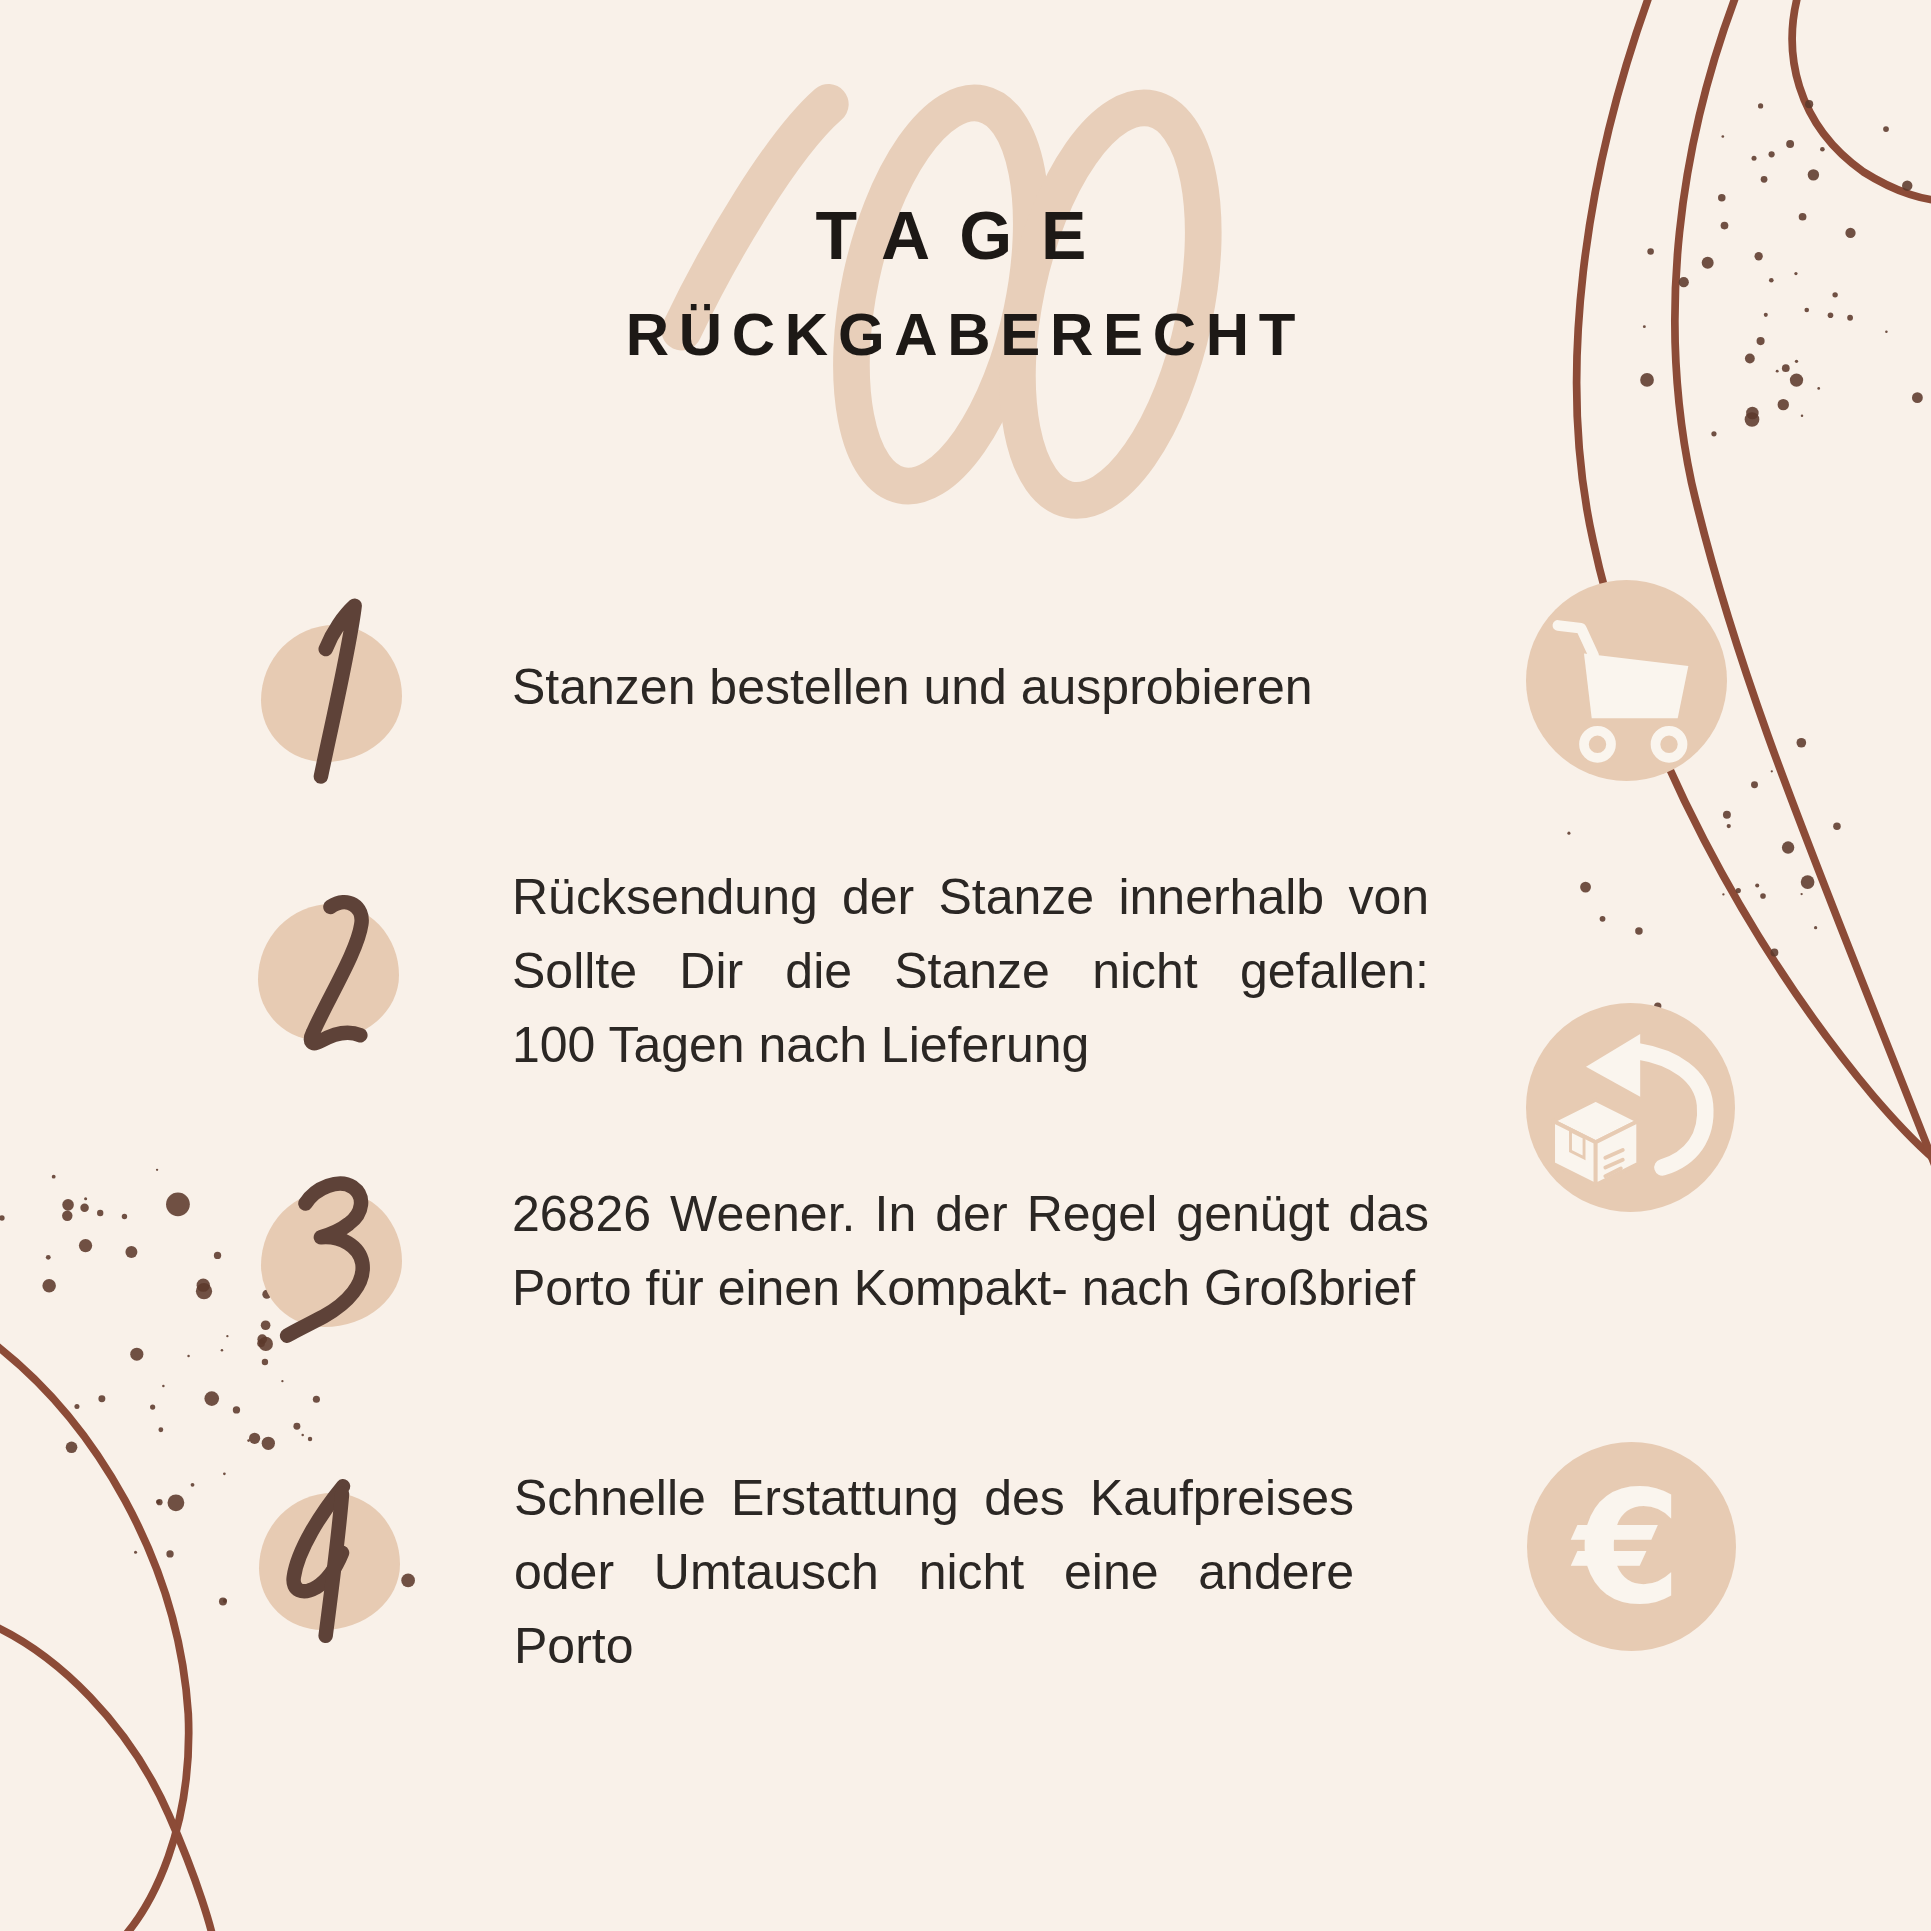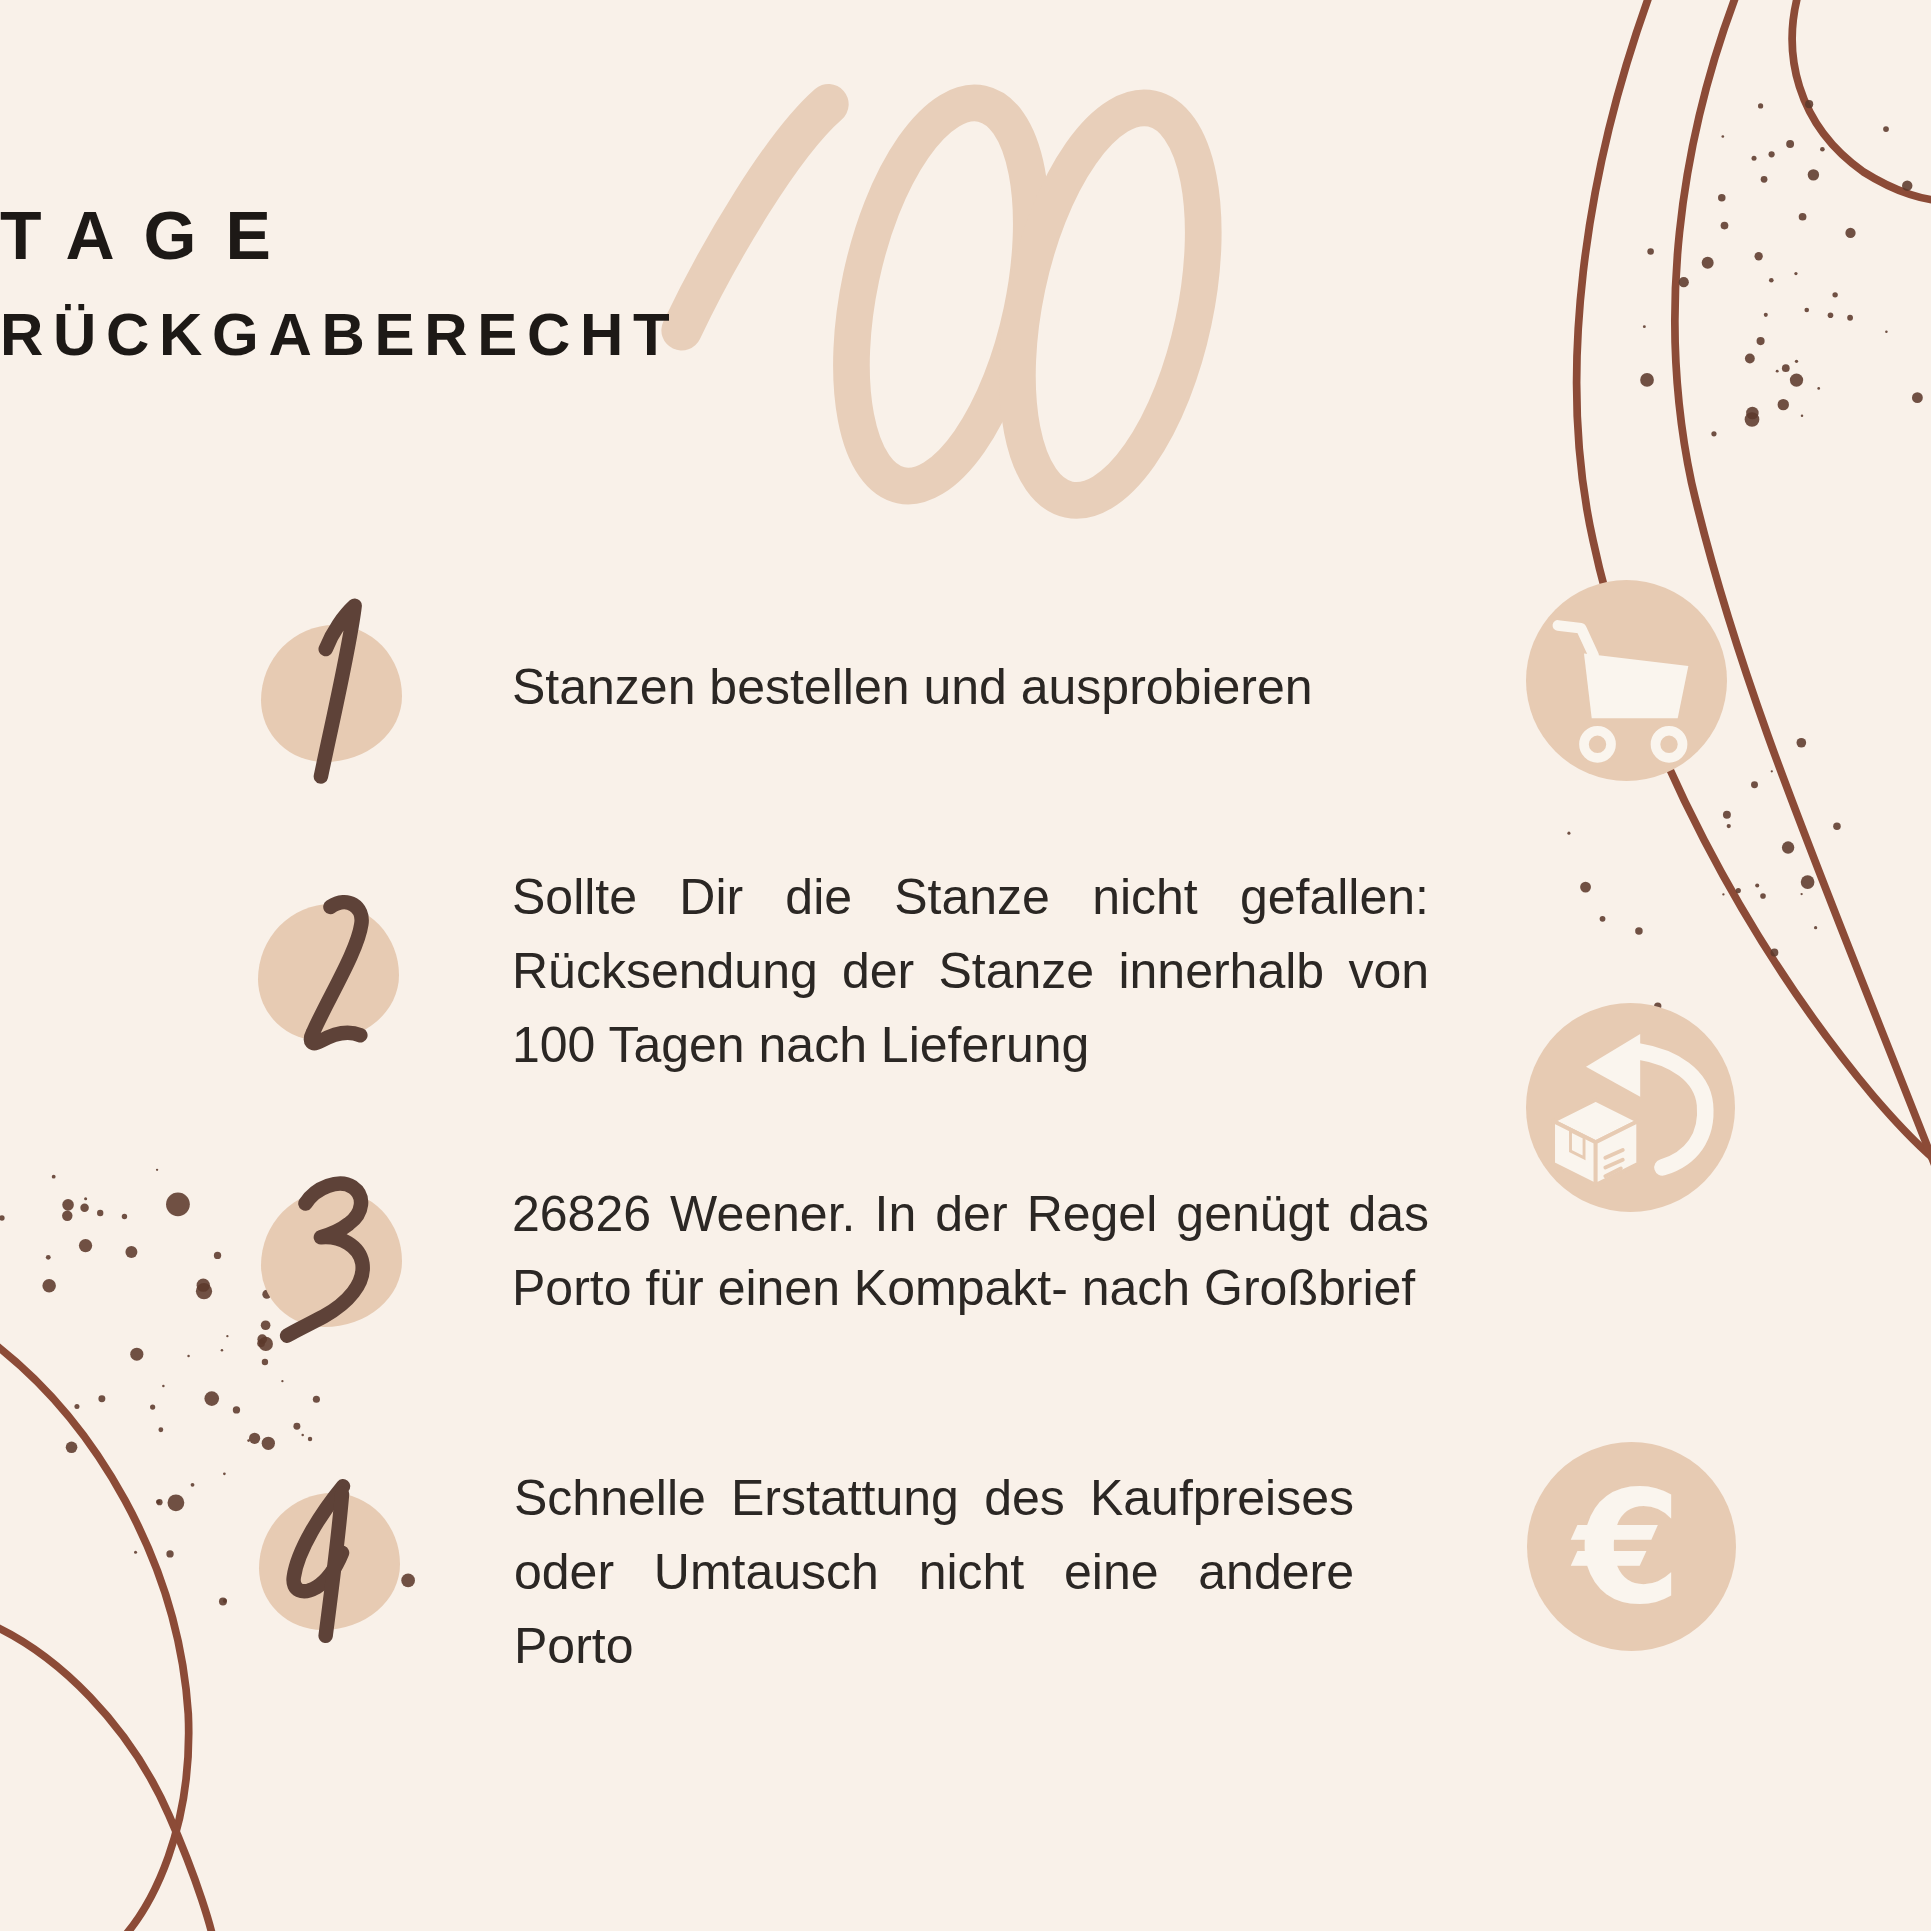--- a/index.html
+++ b/index.html
@@ -17,21 +17,21 @@
   .canvas{
     position:relative;width:1931px;height:1931px;overflow:hidden;
     background:var(--bg);
     font-family:"Liberation Sans", sans-serif;
   }
   svg.deco{position:absolute;left:0;top:0;width:1931px;height:1931px;}
 
   
   .title{
     position:absolute;left:0;top:185px;width:1931px;
-    color:var(--ink-title);
+    text-align:center;color:var(--ink-title);
     font-weight:700;line-height:100px;
   }
   .title .t1{font-size:68px;letter-spacing:29px;}
   .title .t2{font-size:60px;letter-spacing:9.7px;}
 
   
   .badge{position:absolute;width:141px;height:137px;background:var(--blob);
          border-radius:52% 48% 55% 45% / 55% 52% 48% 45%;}
   .badge-1{left:261px;top:625px;}
   .badge-2{left:258px;top:904px;}
@@ -243,22 +243,22 @@
   <svg class="numeral numeral-4" viewBox="-100 -100 200 200">
     <path d="M 14,-78 C -9,-50 -33,-12 -37,16 C -39,30 -28,35 -14,27 C -3,20 7,6 13,-9"></path>
     <path d="M 13,-70 C 9,-22 1,38 -4,77"></path>
   </svg>
   <span class="sr">4</span>
 
   <div class="step-text text-1">
       <div class="line">Stanzen bestellen und ausprobieren</div>
     </div>
   <div class="step-text text-2">
+      <div class="line j">Rücksendung der Stanze innerhalb von</div>
       <div class="line j">Sollte Dir die Stanze nicht gefallen:</div>
-      <div class="line j">Rücksendung der Stanze innerhalb von</div>
       <div class="line">100 Tagen nach Lieferung</div>
     </div>
   <div class="step-text text-3">
       <div class="line j">26826 Weener. In der Regel genügt das</div>
       <div class="line">Porto für einen Kompakt- nach Großbrief</div>
     </div>
   <div class="step-text text-4">
       <div class="line j">Schnelle Erstattung des Kaufpreises</div>
       <div class="line j">oder Umtausch nicht eine andere</div>
       <div class="line">Porto</div>

